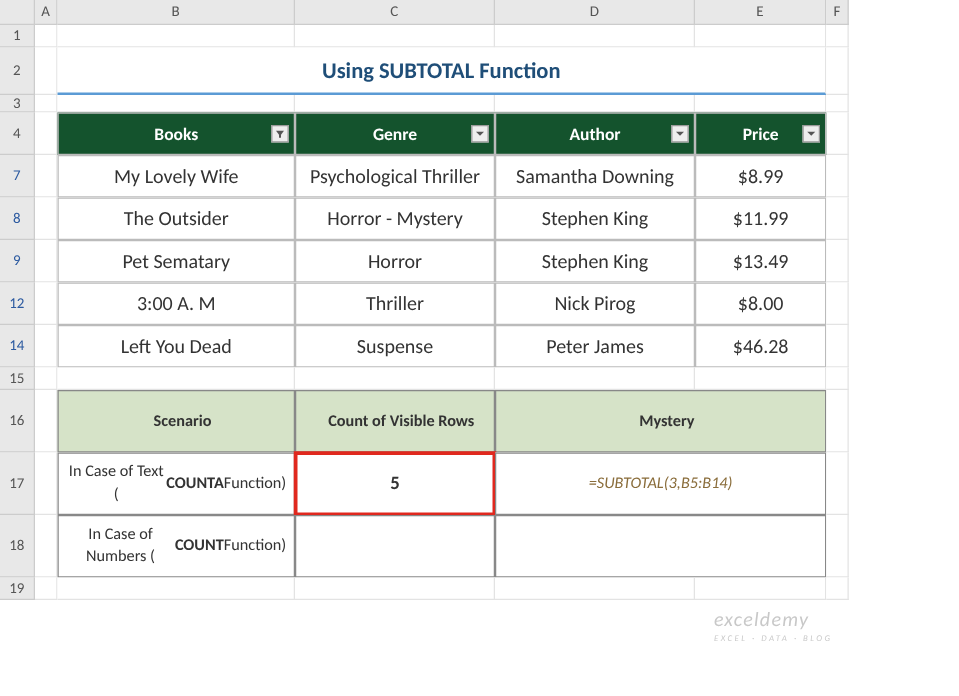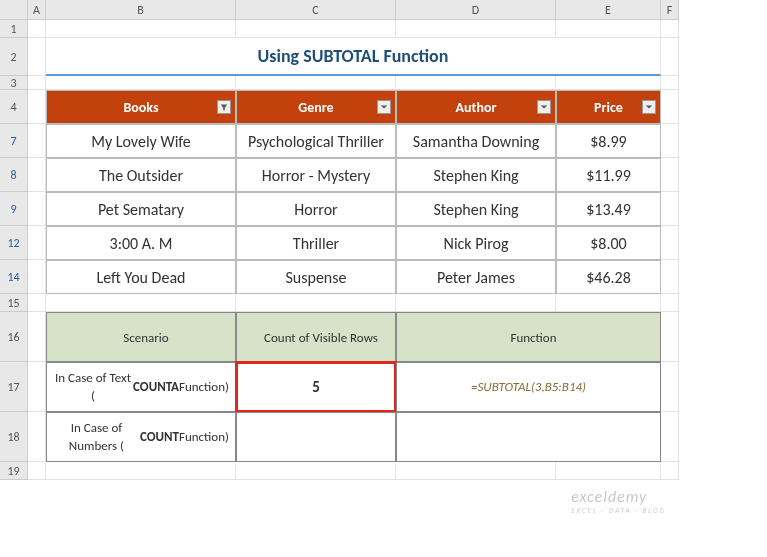--- a/index.html
+++ b/index.html
@@ -12,25 +12,25 @@
     .row-2 { height: 38px; }
     .row-3 { height: 14px; }
     .row-4 { height: 34px; }
     .row-data { height: 34px; }
     .row-15 { height: 18px; }
     .row-16 { height: 50px; }
     .row-17 { height: 50px; }
     .row-18 { height: 50px; }
     .row-19 { height: 18px; }
     .title { font-size: 18px; font-weight: 600; color: #1f4e78; border-bottom: 2px solid #5b9bd5; }
-    .th { background: #c2410c; color: #fff; font-weight: 600; font-size: 14px; position: relative; border: 1px solid #bbb; }
+    .th { background: #14532d; color: #fff; font-weight: 600; font-size: 14px; position: relative; border: 1px solid #bbb; }
     .th .filter { position: absolute; right: 4px; top: 50%; transform: translateY(-50%); width: 14px; height: 14px; background: #eee; border: 1px solid #999; display: flex; align-items: center; justify-content: center; cursor: pointer; }
     .th .filter svg { width: 8px; height: 8px; }
     .td { border: 1px solid #bbb; font-size: 16px; }
-    .green-th { background: #d6e3c8; border: 1px solid #888; font-weight: 400; text-align: center; padding-left: 16px; }
+    .green-th { background: #d6e3c8; border: 1px solid #888; font-weight: 700; text-align: center; padding-left: 16px; }
     .green-td { background: #fff; border: 1px solid #888; text-align: center; line-height: 1.35; }
     .red-box { outline: 3px solid #e0281e; outline-offset: -2px; font-weight: 700; font-size: 15px; }
     .formula-cell { font-style: italic; color: #8a6d3b; font-size: 13px; }
     .watermark { position: absolute; bottom: 42px; right: 101px; font-style: italic; color: #bbb; font-size: 13px; opacity: 0.8; }
     .span4 { grid-column: span 4; }
     .span2 { grid-column: span 2; }
     .row-num-blue { color: #2c5aa0; }
   </style>
 </head>
 <body>
@@ -147,21 +147,21 @@
   <div class="cell row-15"></div>
   <div class="cell row-15"></div>
   <div class="cell row-15"></div>
   <div class="cell row-15"></div>
   <div class="cell row-15"></div>
 
   <div class="rcell row-16">16</div>
   <div class="cell row-16"></div>
   <div class="cell row-16 green-th">Scenario</div>
   <div class="cell row-16 green-th">Count of Visible Rows</div>
-  <div class="cell row-16 green-th span2">Function</div>
+  <div class="cell row-16 green-th span2">Mystery</div>
   <div class="cell row-16"></div>
 
   <div class="rcell row-17">17</div>
   <div class="cell row-17"></div>
   <div class="cell row-17 green-td">
       <span>In Case of Text (</span>
       <b>COUNTA</b>
       <span> Function)</span>
     </div>
   <div class="cell row-17 green-td red-box">5</div>

